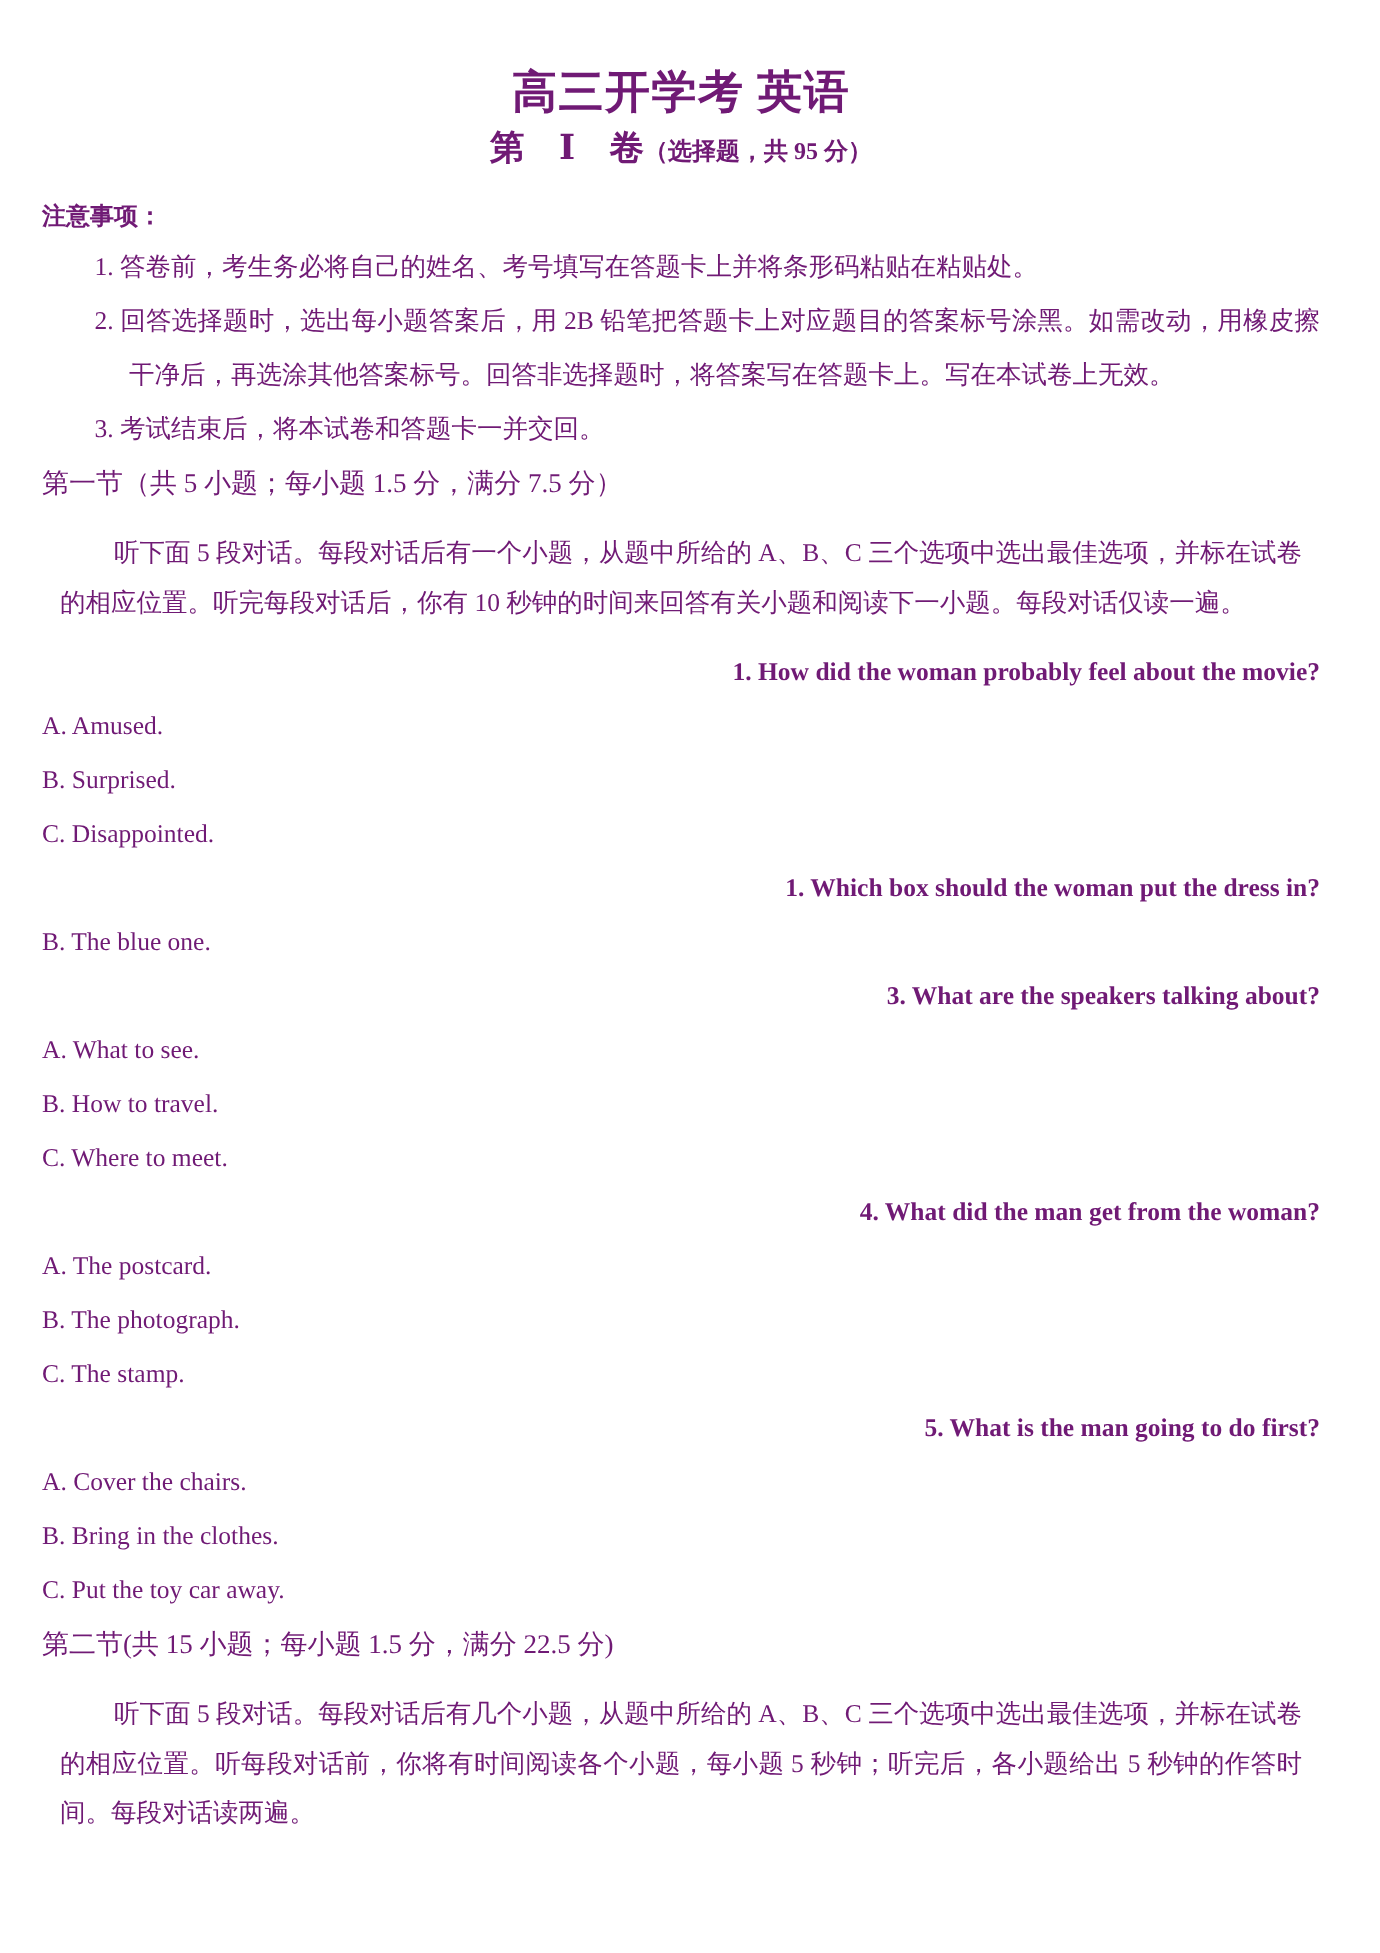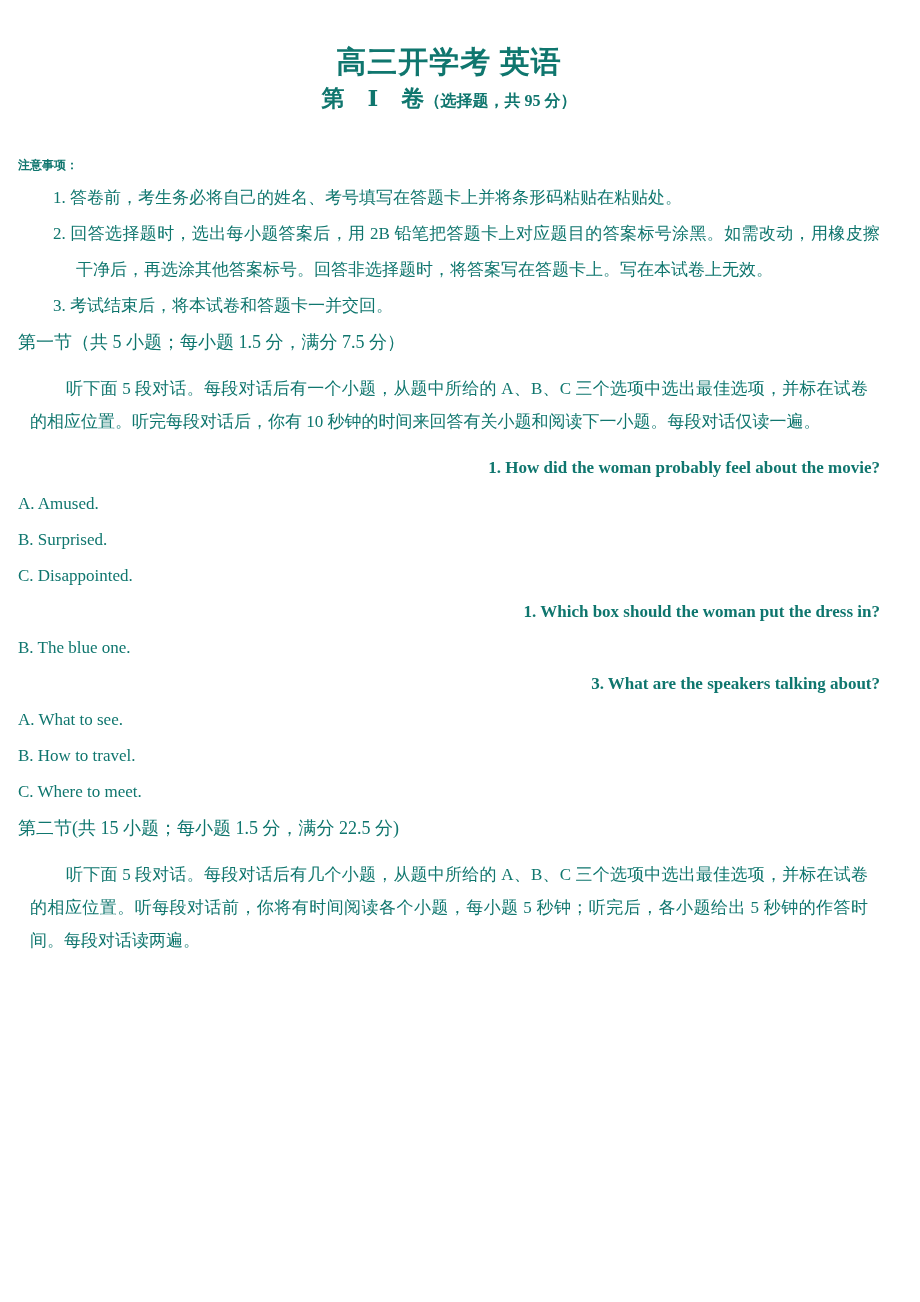--- a/index.html
+++ b/index.html
@@ -1,23 +1,23 @@
 <!DOCTYPE html>
 <html><head>
 <meta charset="utf-8">
 <style>
   html, body { margin: 0; padding: 0; background: #ffffff; }
   .page {
     position: relative;
     width: 920px;
     height: 1302px;
     box-sizing: border-box;
-    padding: 42px 40px 0 18px;
+    padding: 42px 40px 0 28px;
     background: #ffffff;
-    color: #0f766e;
+    color: #701a75;
     font-family: "Liberation Serif", "DejaVu Serif", serif;
     overflow: hidden;
   }
   .doc-title {
     margin: 0;
     text-align: center;
     font-size: 30px;
     line-height: 40px;
     font-weight: bold;
     letter-spacing: 1px;
@@ -26,22 +26,22 @@
     text-align: center;
     font-size: 23px;
     line-height: 34px;
     font-weight: bold;
   }
   .doc-subtitle .subnote {
     font-size: 16px;
     font-weight: bold;
   }
   .notice-heading {
-    margin-top: 32px;
-    font-size: 12px;
+    margin-top: 11px;
+    font-size: 16px;
     line-height: 30px;
     font-weight: bold;
   }
   .notice {
     font-size: 17px;
     line-height: 36px;
     margin-left: 58px;
     text-indent: -23px;
     text-align: justify;
   }
@@ -94,18 +94,30 @@
     <div class="qline">B. The blue one.</div>
   </div>
 
   <div>
     <div class="qline q">3. What are the speakers talking about?</div>
     <div class="qline">A. What to see.</div>
     <div class="qline">B. How to travel.</div>
     <div class="qline">C. Where to meet.</div>
   </div>
 
+  <div>
+    <div class="qline q">4. What did the man get from the woman?</div>
+    <div class="qline">A. The postcard.</div>
+    <div class="qline">B. The photograph.</div>
+    <div class="qline">C. The stamp.</div>
+  </div>
 
+  <div>
+    <div class="qline q">5. What is the man going to do first?</div>
+    <div class="qline">A. Cover the chairs.</div>
+    <div class="qline">B. Bring in the clothes.</div>
+    <div class="qline">C. Put the toy car away.</div>
+  </div>
 
   <div class="sec-heading">第二节(共 15 小题；每小题 1.5 分，满分 22.5 分)</div>
   <p class="para">听下面 5 段对话。每段对话后有几个小题，从题中所给的 A、B、C 三个选项中选出最佳选项，并标在试卷的相应位置。听每段对话前，你将有时间阅读各个小题，每小题 5 秒钟；听完后，各小题给出 5 秒钟的作答时间。每段对话读两遍。</p>
 
 </div>
 
 </body></html>

